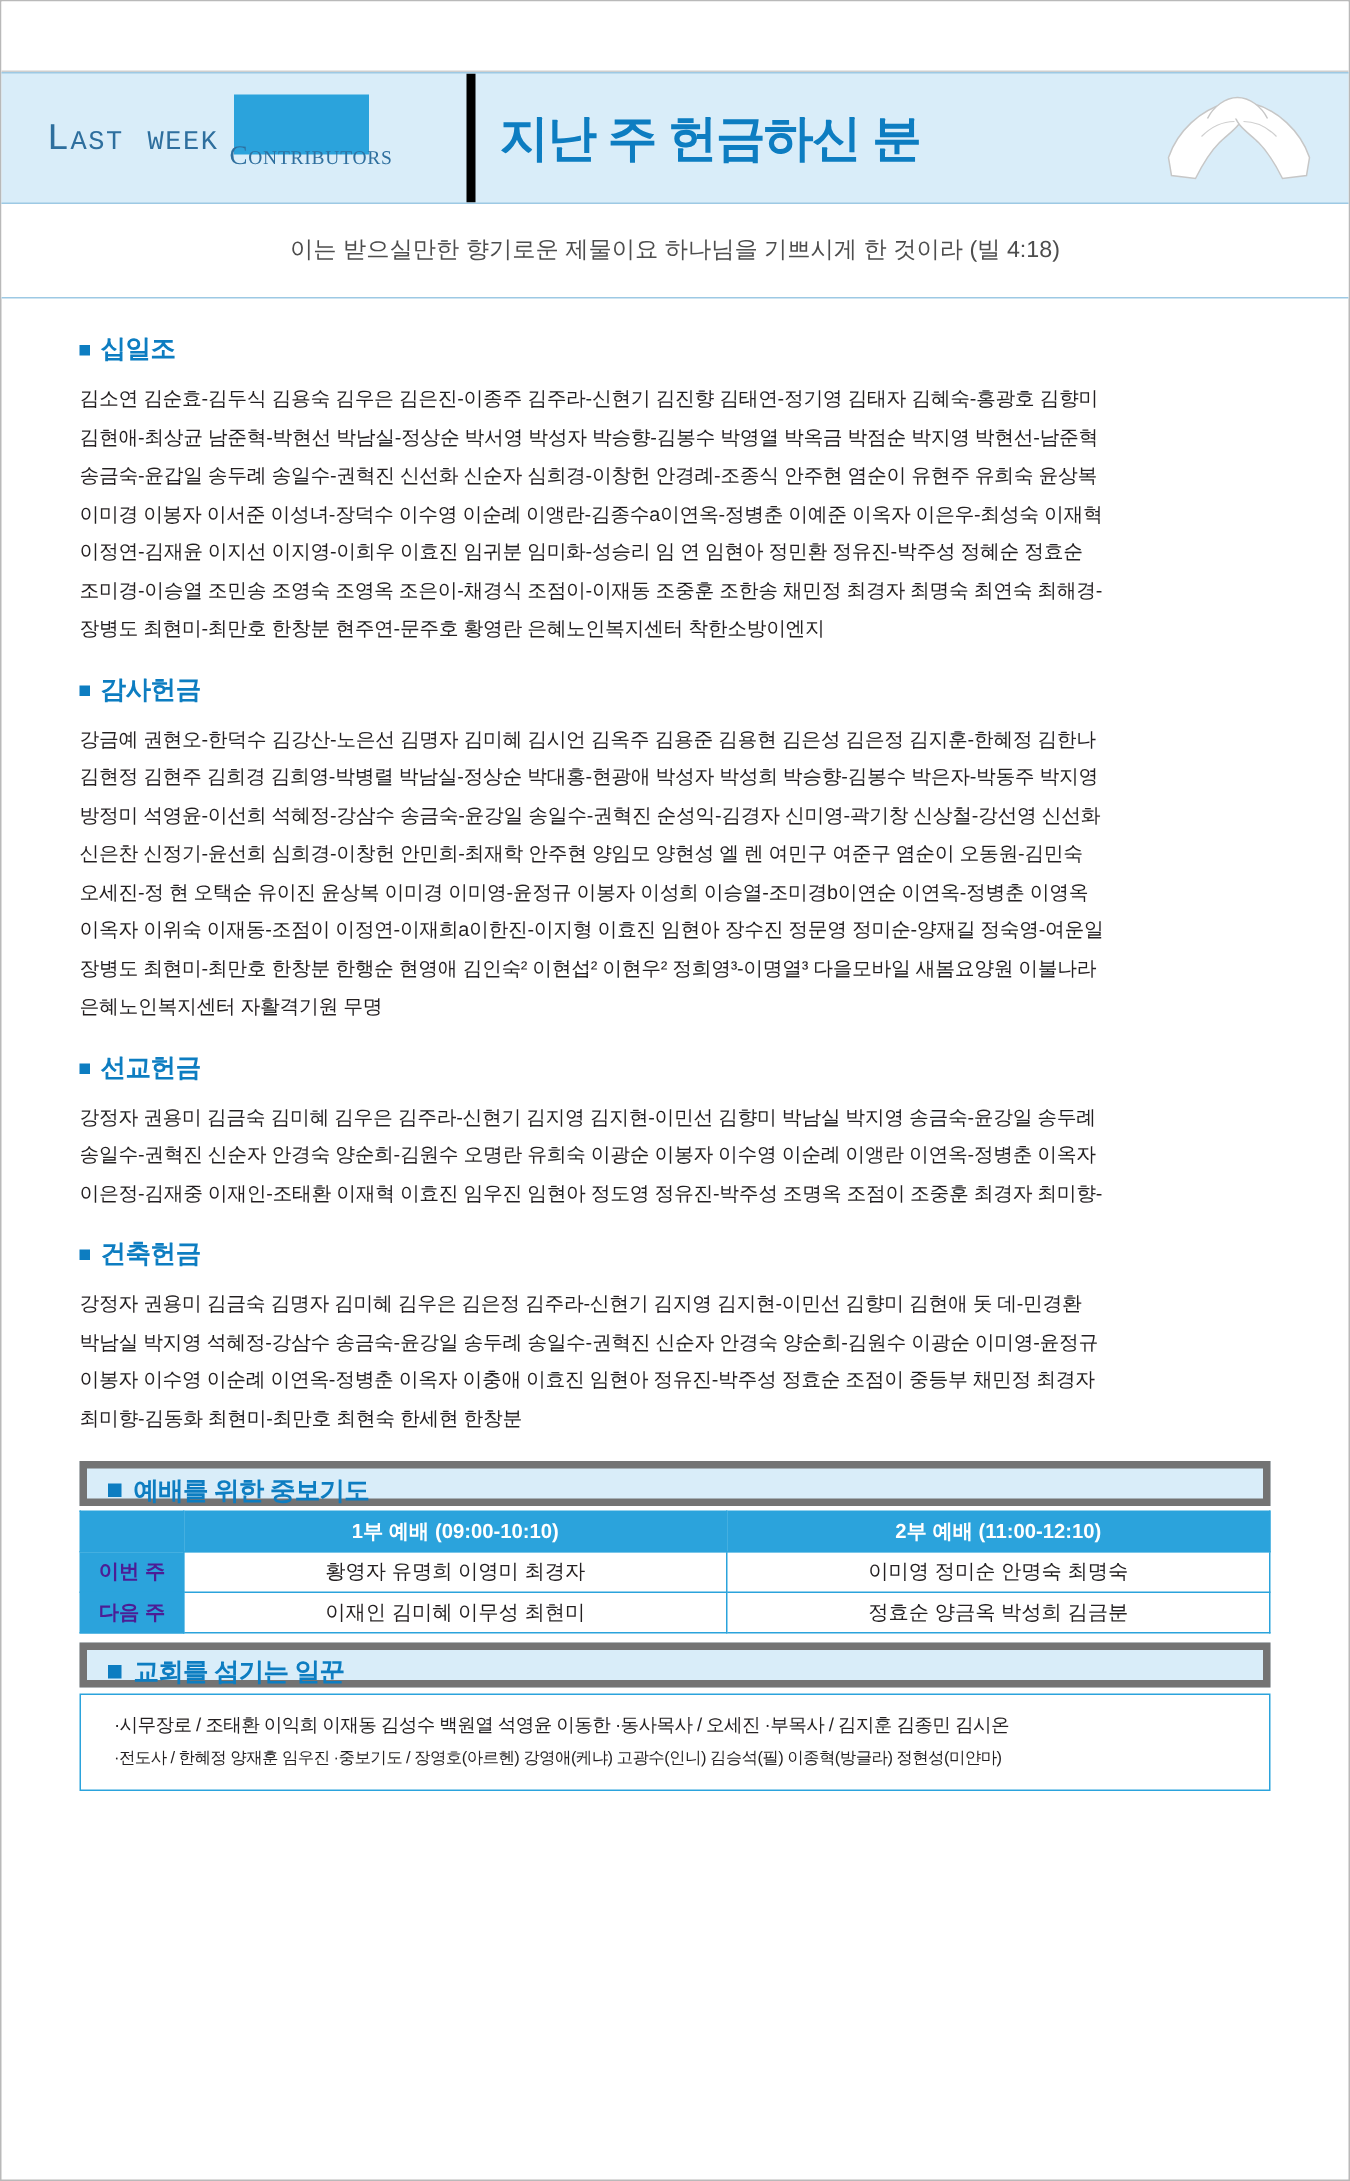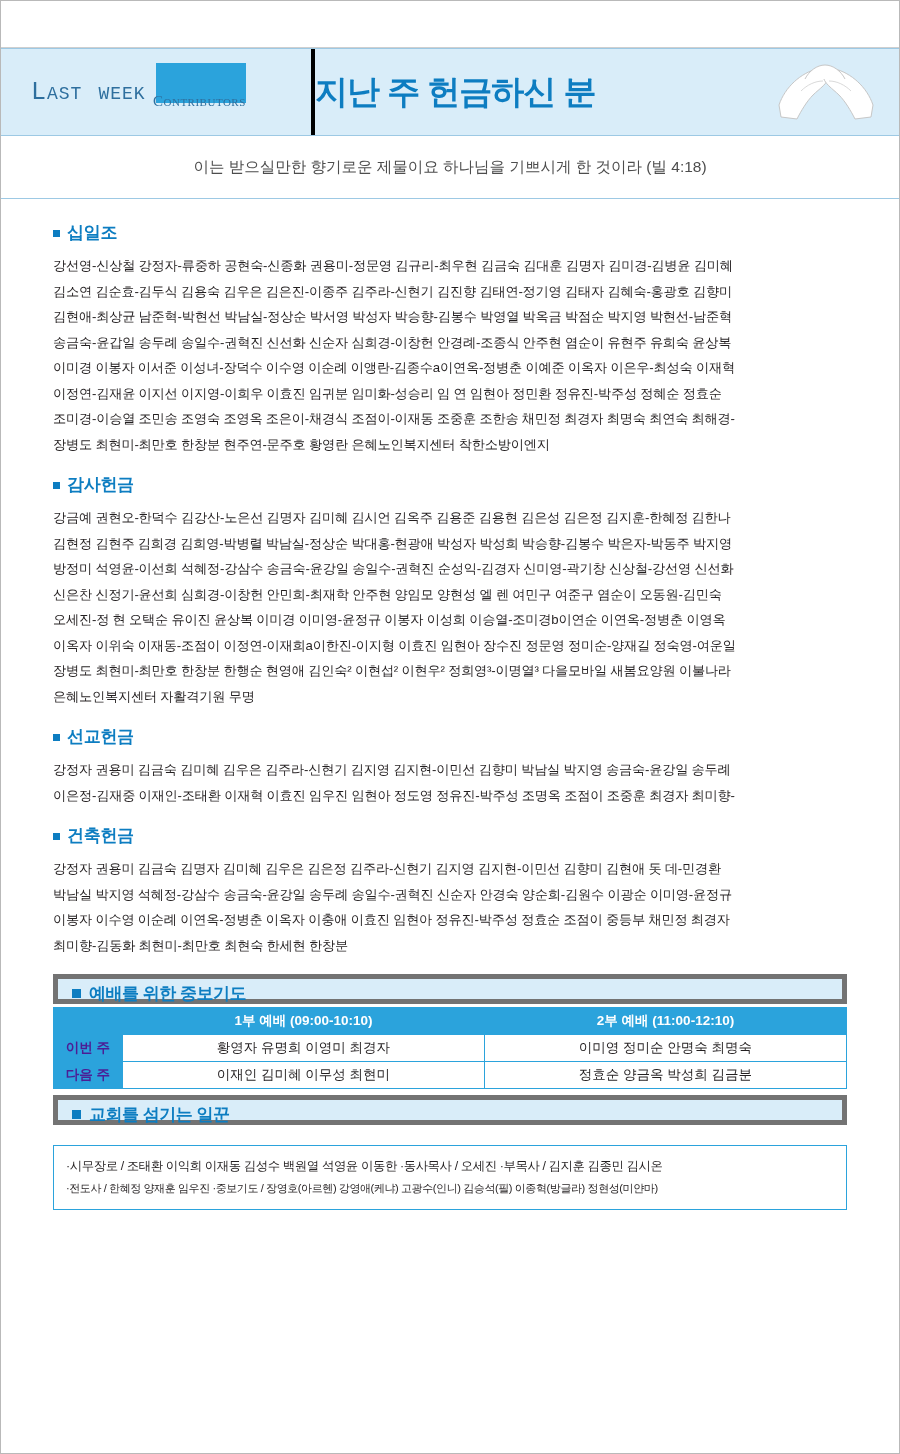--- a/index.html
+++ b/index.html
@@ -63,34 +63,34 @@
     width: 90px;
     height: 40px;
     background: #2ba3dc;
     z-index: 1;
   }
   .lw-sub {
     position: absolute;
     left: 152px;
     top: 44px;
     font-family: "Liberation Serif", "DejaVu Serif", serif;
-    font-size: 15px;
+    font-size: 18px;
     color: #2e6f9e;
     font-variant: small-caps;
     letter-spacing: 0.5px;
     z-index: 3;
   }
   .banner-title {
     flex: 1;
     font-size: 33px;
     font-weight: bold;
     color: #0d7dc1;
     letter-spacing: -1px;
-    padding-left: 0;
-    border-left: 4px solid #000000;
+    padding-left: 16px;
+    border-left: 6px solid #000000;
     line-height: 86px;
   }
   .banner-img {
     width: 150px;
     height: 86px;
     position: relative;
   }
   .hands {
     position: absolute;
     right: 18px;
@@ -179,22 +179,22 @@
     background: #2ba3dc;
     color: #4c1d95;
     font-weight: bold;
     width: 68px;
   }
   table.prayer td.val { background: #ffffff; }
   .corner { width: 68px; background: #ffffff; border: 1px solid #2ba3dc; }
   
   .servants {
     border: 1px solid #2ba3dc;
-    margin-top: 20px;
-    padding: 9px 12px 10px 12px;
+    margin-top: 4px;
+    padding: 9px 12px 10px 22px;
     font-size: 12.4px;
     line-height: 22px;
     box-sizing: border-box;
     letter-spacing: -0.4px;
   }
   .servants .line { white-space: nowrap; }
   .servants .sm { font-size: 11px; }
 </style>
 </head>
 <body>
@@ -227,21 +227,20 @@
 
   <div class="verse">이는 받으실만한 향기로운 제물이요 하나님을 기쁘시게 한 것이라 (빌 4:18)</div>
 
   <div class="content">
 
     <div class="block">
       <div class="sec-title">
         <span class="sq"></span><span>십일조</span>
       </div>
       <div class="names">
-        <div>강선영-신상철 강정자-류중하 공현숙-신종화 권용미-정문영 김규리-최우현 김금숙 김대훈 김명자 김미경-김병윤 김미혜</div>
         <div>김소연 김순효-김두식 김용숙 김우은 김은진-이종주 김주라-신현기 김진향 김태연-정기영 김태자 김혜숙-홍광호 김향미</div>
         <div>김현애-최상균 남준혁-박현선 박남실-정상순 박서영 박성자 박승향-김봉수 박영열 박옥금 박점순 박지영 박현선-남준혁</div>
         <div>송금숙-윤갑일 송두례 송일수-권혁진 신선화 신순자 심희경-이창헌 안경례-조종식 안주현 염순이 유현주 유희숙 윤상복</div>
         <div>이미경 이봉자 이서준 이성녀-장덕수 이수영 이순례 이앵란-김종수a이연옥-정병춘 이예준 이옥자 이은우-최성숙 이재혁</div>
         <div>이정연-김재윤 이지선 이지영-이희우 이효진 임귀분 임미화-성승리 임 연 임현아 정민환 정유진-박주성 정혜순 정효순</div>
         <div>조미경-이승열 조민송 조영숙 조영옥 조은이-채경식 조점이-이재동 조중훈 조한송 채민정 최경자 최명숙 최연숙 최해경-</div>
         <div>장병도 최현미-최만호 한창분 현주연-문주호 황영란 은혜노인복지센터 착한소방이엔지</div>
       </div>
     </div>
 
@@ -260,20 +259,21 @@
         <div>은혜노인복지센터 자활격기원 무명</div>
       </div>
     </div>
 
     <div class="block">
       <div class="sec-title">
         <span class="sq"></span><span>선교헌금</span>
       </div>
       <div class="names">
         <div>강정자 권용미 김금숙 김미혜 김우은 김주라-신현기 김지영 김지현-이민선 김향미 박남실 박지영 송금숙-윤강일 송두례</div>
+        <div>송일수-권혁진 신순자 안경숙 양순희-김원수 오명란 유희숙 이광순 이봉자 이수영 이순례 이앵란 이연옥-정병춘 이옥자</div>
         <div>이은정-김재중 이재인-조태환 이재혁 이효진 임우진 임현아 정도영 정유진-박주성 조명옥 조점이 조중훈 최경자 최미향-</div>
       </div>
     </div>
 
     <div class="block">
       <div class="sec-title">
         <span class="sq"></span><span>건축헌금</span>
       </div>
       <div class="names">
         <div>강정자 권용미 김금숙 김명자 김미혜 김우은 김은정 김주라-신현기 김지영 김지현-이민선 김향미 김현애 돗 데-민경환</div>

